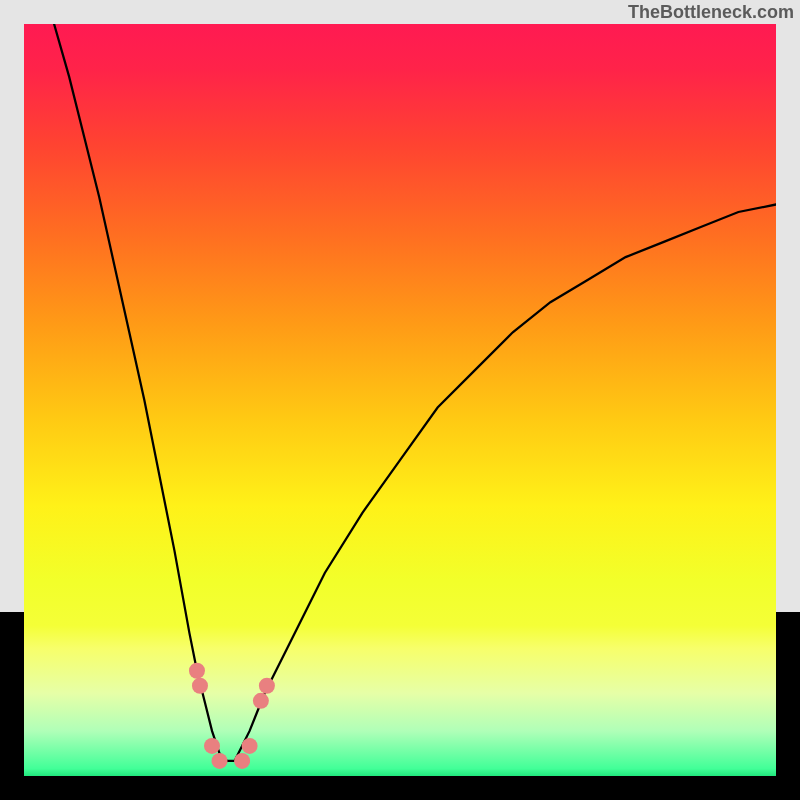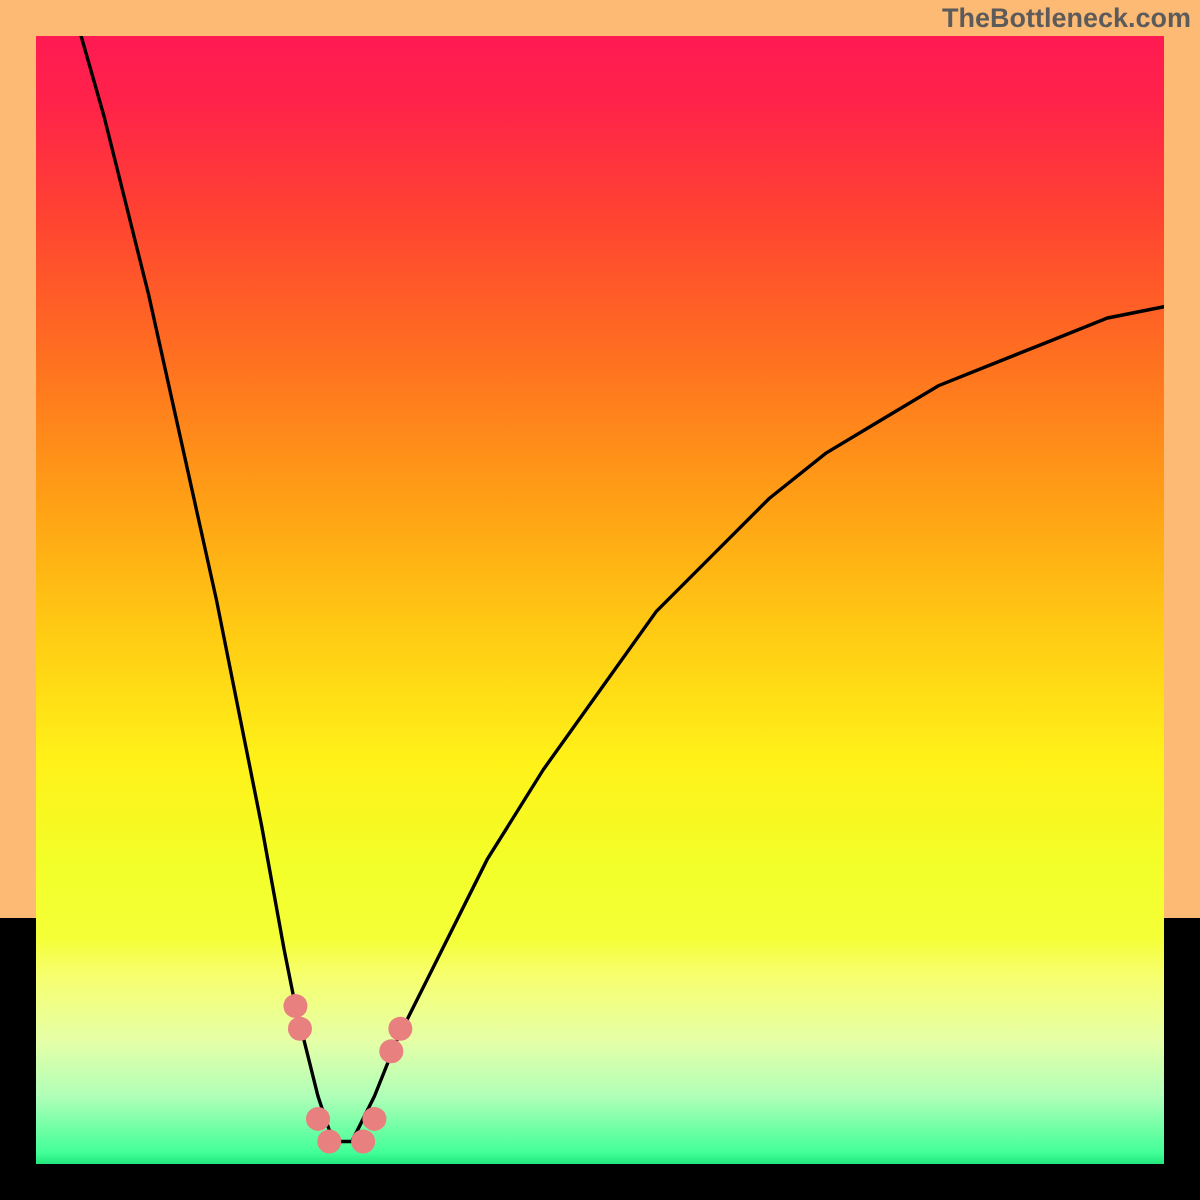--- a/index.html
+++ b/index.html
@@ -6,21 +6,21 @@
     margin: 0;
     padding: 0;
     width: 800px;
     height: 800px;
     background: #000000;
     overflow: hidden;
   }
   .outer {
     width: 800px;
     height: 612px;
-    background: #fdba74;
+    background: #e5e5e5;
     position: relative;
   }
   .plot-area {
     position: absolute;
     left: 24px;
     top: 24px;
     width: 752px;
     height: 752px;
   }
   .grad {

